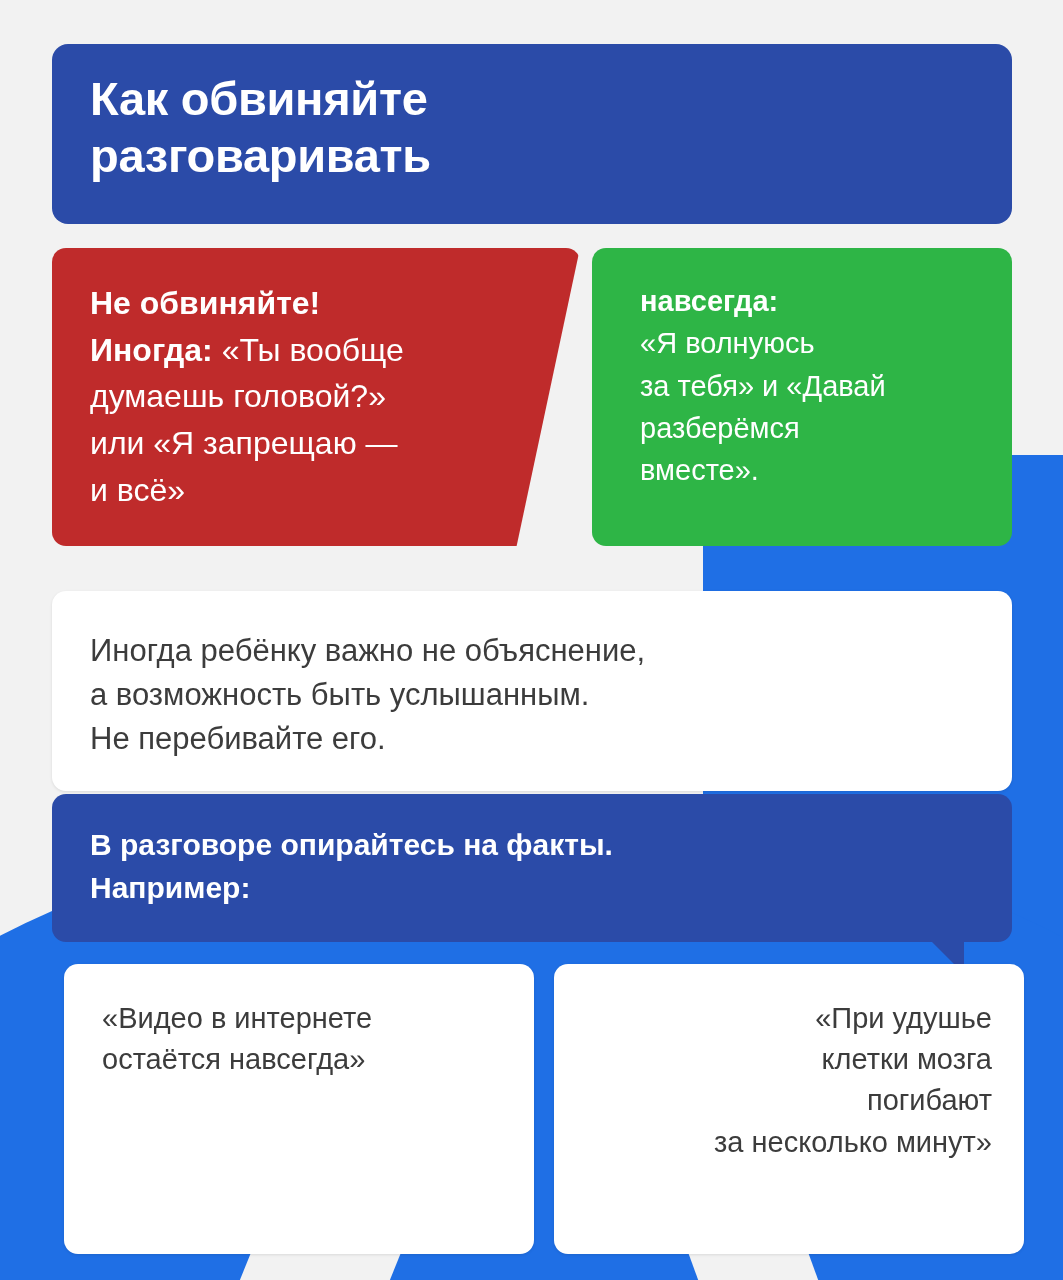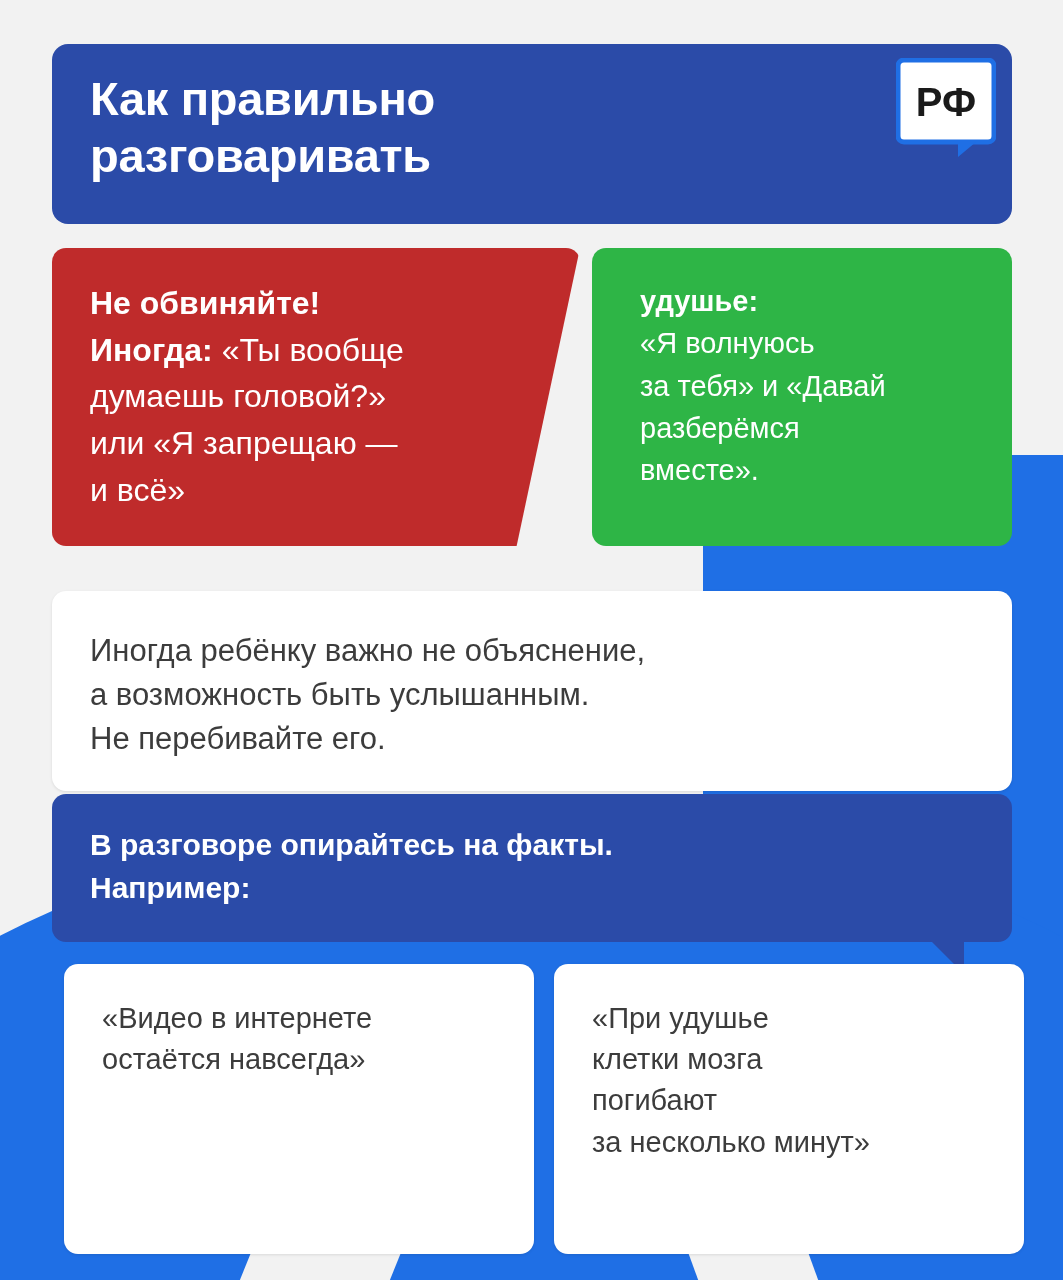--- a/index.html
+++ b/index.html
@@ -194,21 +194,21 @@
 
   
   .quote-card {
     position: absolute;
     background: #ffffff;
     border-radius: 14px;
     box-shadow: 0 1px 3px rgba(0,0,0,0.10);
     margin-left: 12px;
   }
   .quote-left  { left: 52px;  top: 964px; width: 470px; height: 290px; }
-  .quote-right { left: 542px; top: 964px; width: 470px; height: 290px; }
+  .quote-right { left: 542px; top: 964px; width: 470px; height: 290px; text-align: right; }
   .quote-text {
     position: absolute;
     left: 38px;
     top: 34px;
     width: 400px;
     color: #3c3c3c;
     font-size: 29px;
     line-height: 1.42;
     white-space: pre-line;
   }
@@ -219,38 +219,30 @@
 <div class="bg-layer">
   <div class="bg-blue-right"></div>
   <div class="bg-blue-round"></div>
   <div class="bg-white-wedge"></div>
   <div class="bg-white-wedge2"></div>
 </div>
 
 <div class="content">
 
   <div class="header">
-    <div class="header-title">Как правильно
+    <div class="header-title">Как обвиняйте
 разговаривать</div>
-    <div class="logo-box">
-      <svg width="100" height="100" viewBox="0 0 100 100" aria-hidden="true">
-        <rect x="2" y="2" width="96" height="82" rx="6" fill="#ffffff"></rect>
-        <rect x="2" y="2" width="96" height="82" rx="6" fill="none" stroke="#1f6fe5" stroke-width="5"></rect>
-        <path d="M62 84 L62 99 L80 84 Z" fill="#1f6fe5"></path>
-        <text x="50" y="58" text-anchor="middle" font-family="Liberation Sans, sans-serif" font-size="40" font-weight="bold" fill="#1a1a1a">РФ</text>
-      </svg>
-    </div>
   </div>
 
   <div class="card-red">
     <div class="card-red-text"><b>Не обвиняйте!</b><br><b>Иногда:</b> «Ты вообще<br>думаешь головой?»<br>или «Я запрещаю —<br>и всё»</div>
   </div>
 
   <div class="card-green">
-    <div class="card-green-text"><b>удушье:</b><br>«Я волнуюсь<br>за тебя» и «Давай<br>разберёмся<br>вместе».</div>
+    <div class="card-green-text"><b>навсегда:</b><br>«Я волнуюсь<br>за тебя» и «Давай<br>разберёмся<br>вместе».</div>
   </div>
 
   <div class="note-white">
     <div class="note-white-text">Иногда ребёнку важно не объяснение,
 а возможность быть услышанным.
 Не перебивайте его.</div>
   </div>
 
   <div class="banner-blue">
     <div class="banner-blue-text">В разговоре опирайтесь на факты.

